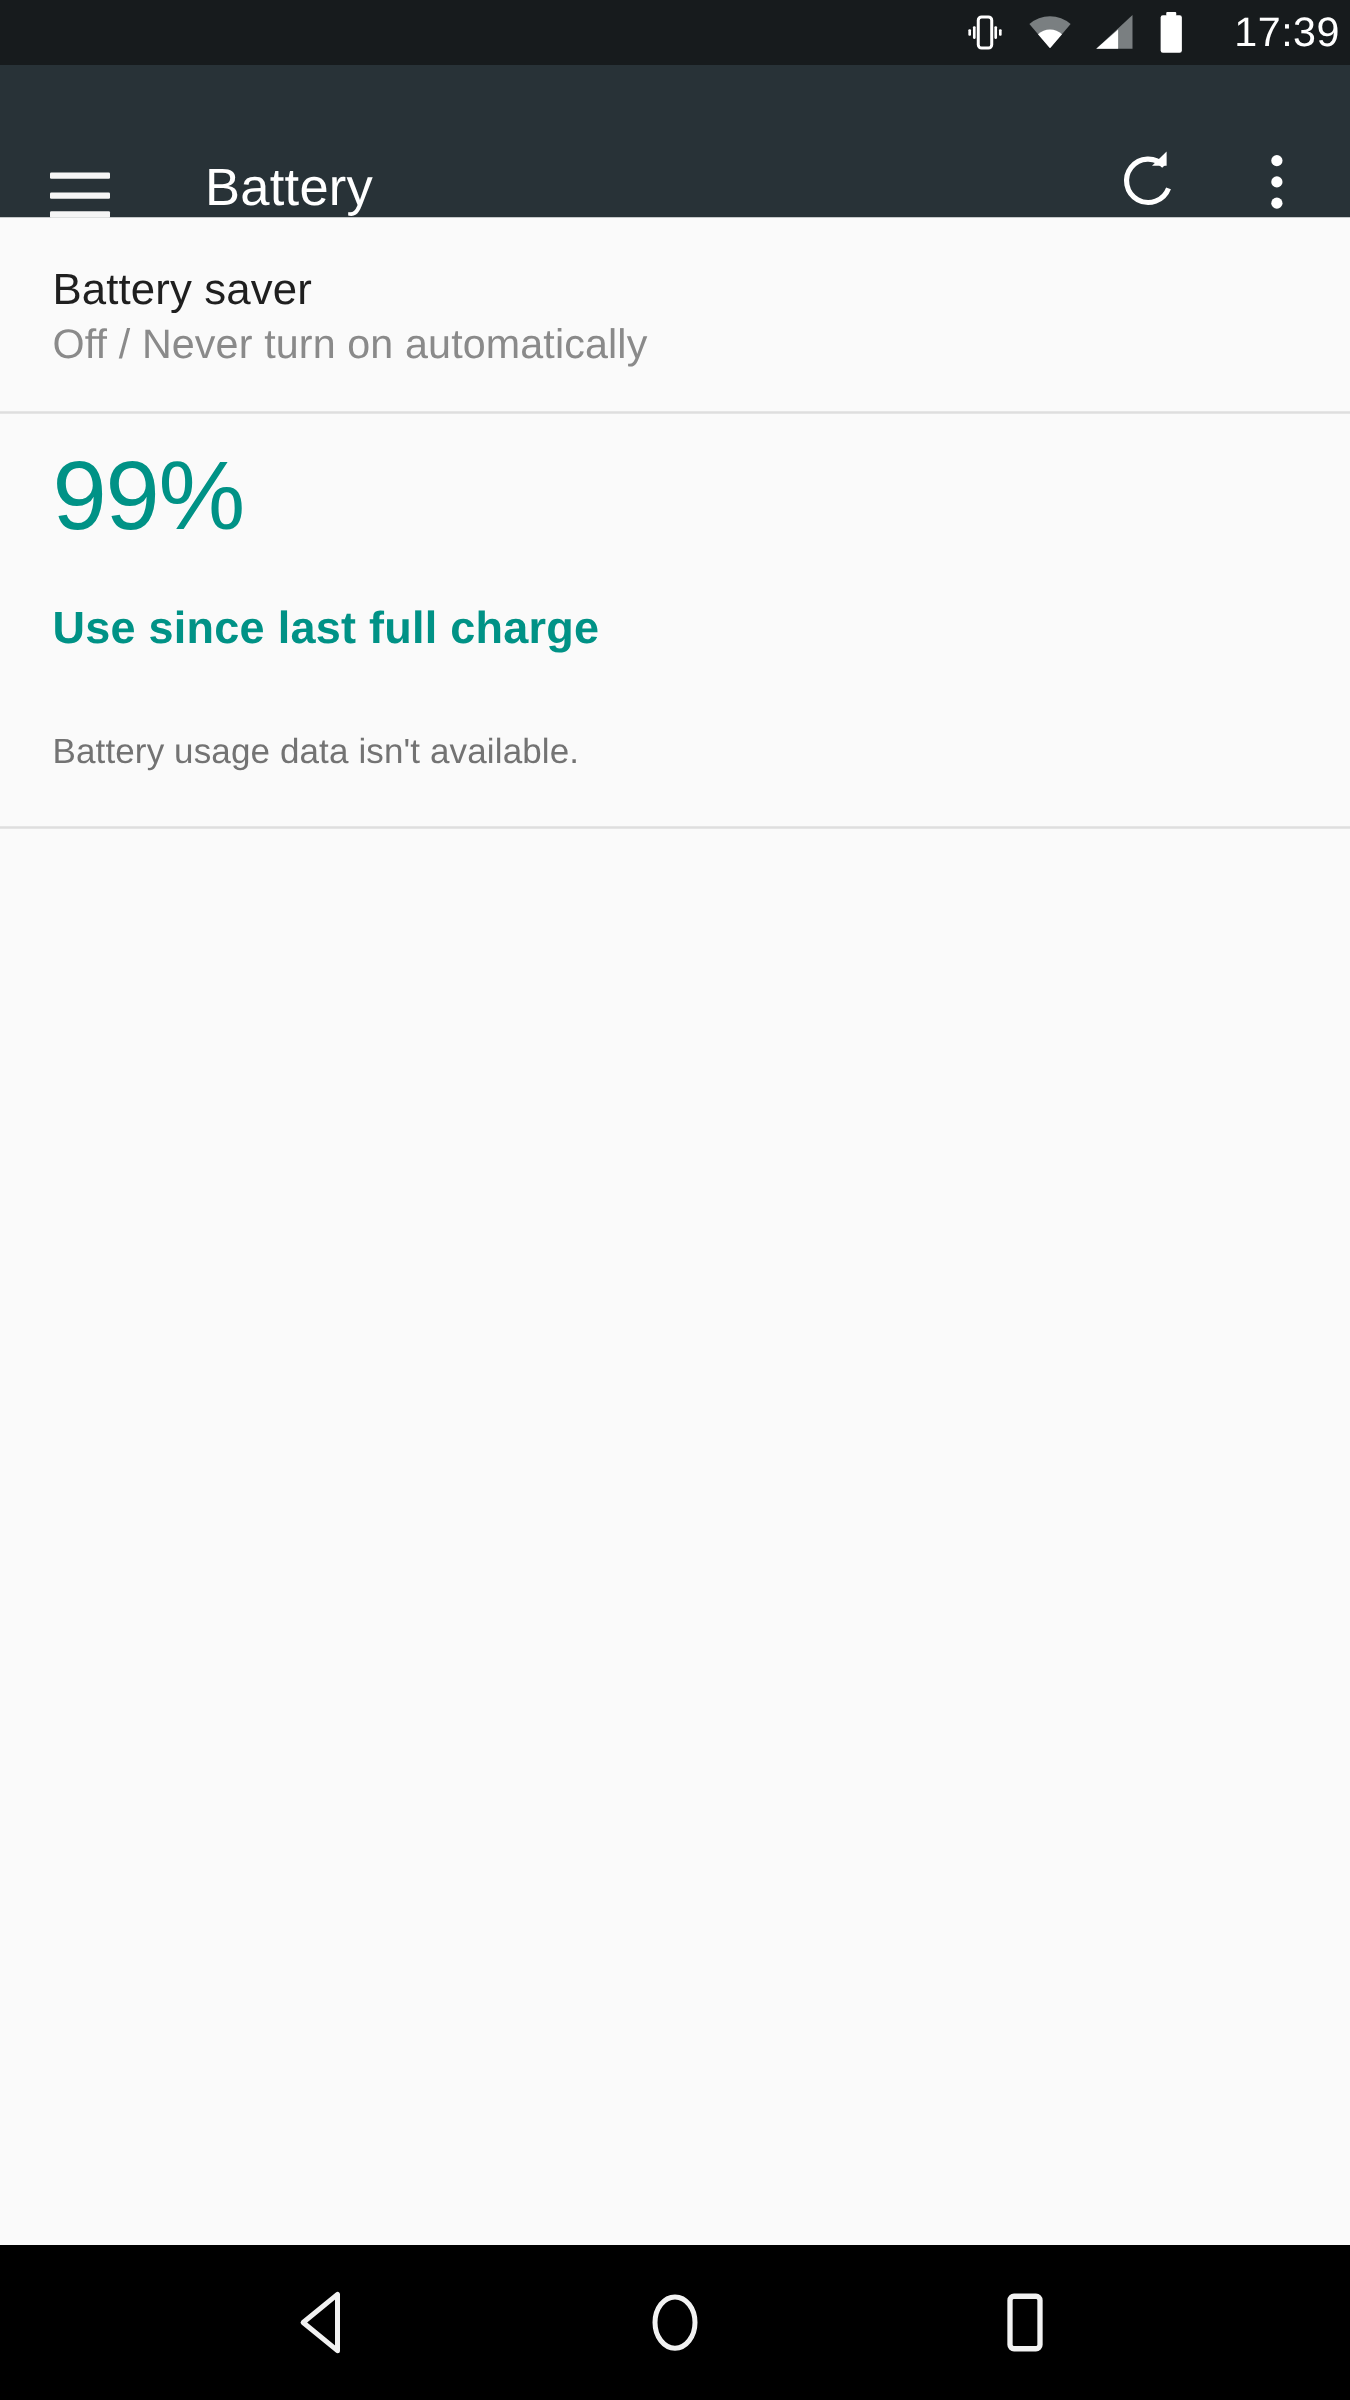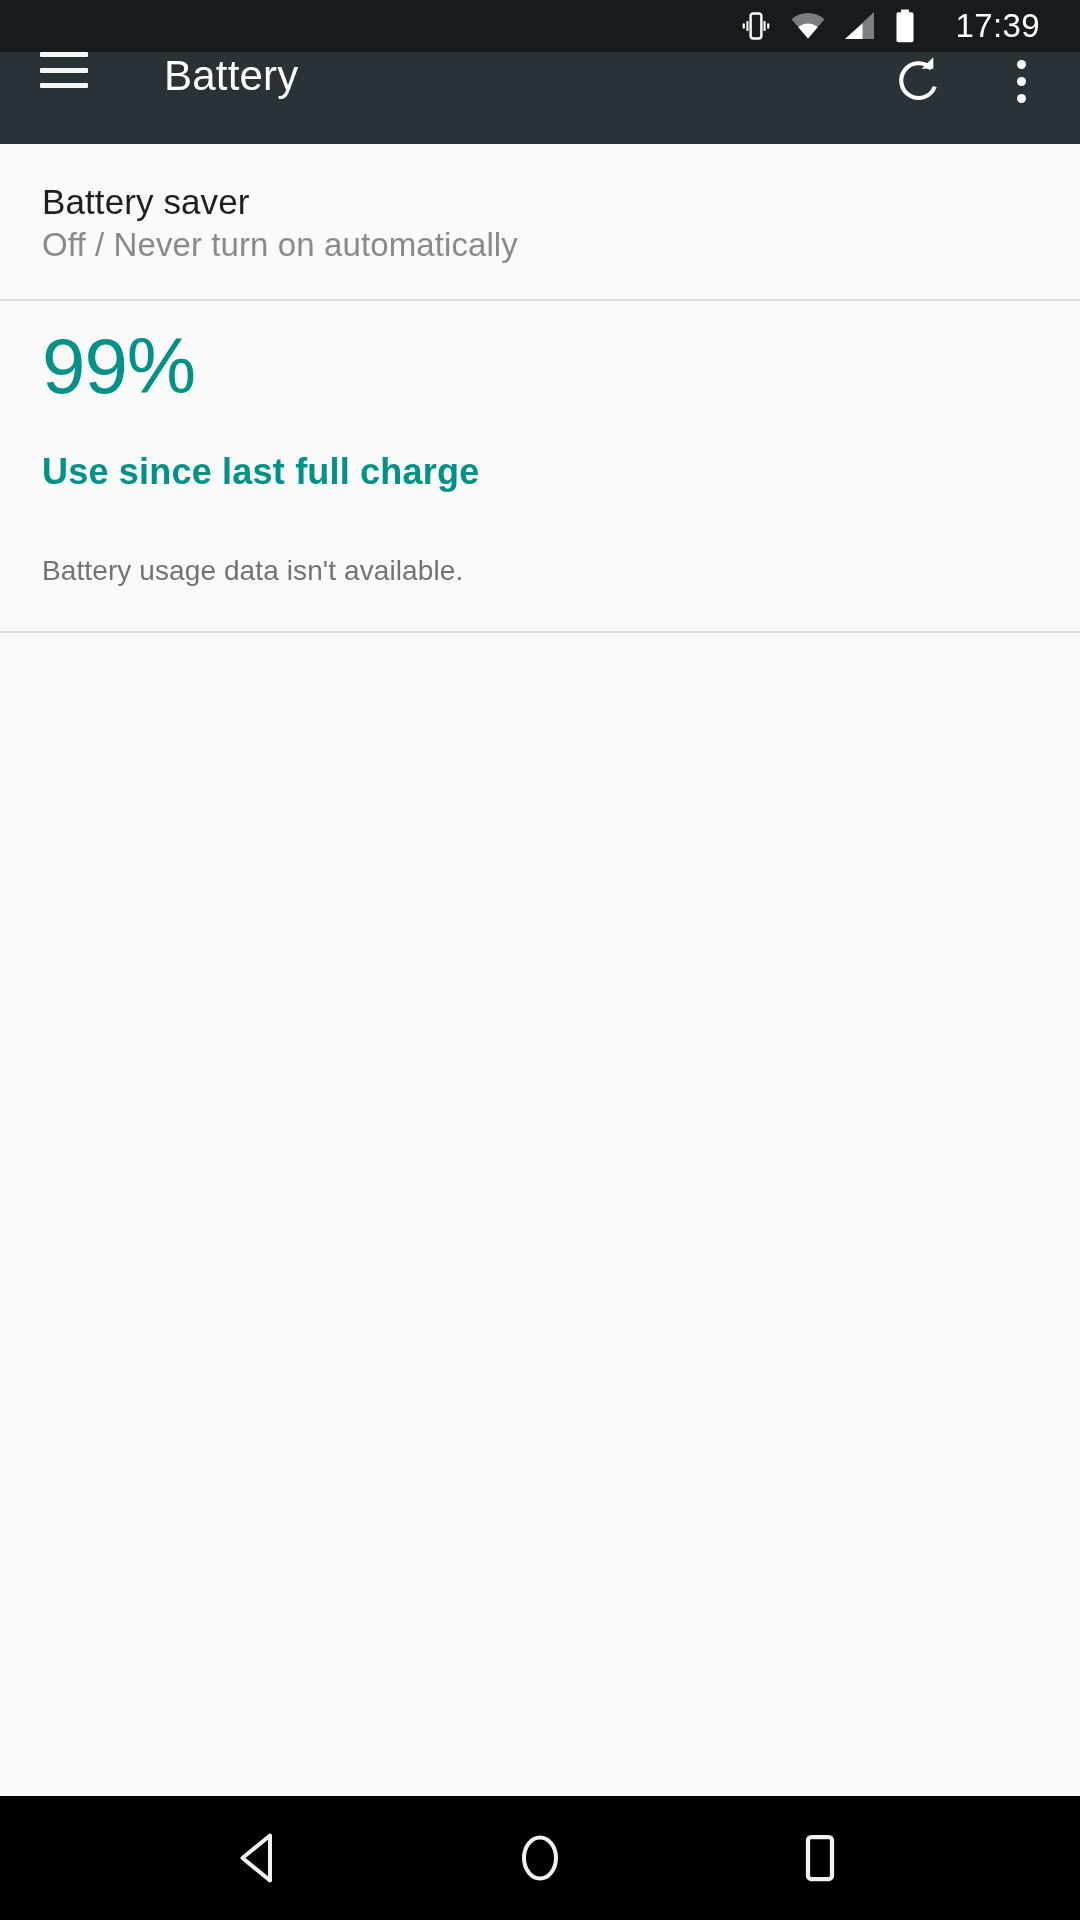--- a/index.html
+++ b/index.html
@@ -15,40 +15,40 @@
     background:#fafafa;
     display:flex; flex-direction:column;
   }
 
   
   .status-bar {
     height:52px;
     background:#171b1d;
     display:flex; align-items:center;
     justify-content:flex-end;
-    padding-right:40px;
+    padding-right:8px;
     flex:0 0 auto;
   }
   .status-icons { display:flex; align-items:center; gap:17px; }
   .sb-icon { display:flex; align-items:center; justify-content:center; }
   .status-time {
     color:#ffffff;
     font-size:33px;
     font-weight:400;
     letter-spacing:0.4px;
     margin-left:22px;
     line-height:1;
     padding-bottom:2px;
   }
 
   
   .app-bar {
-    height:92px;
+    height:122px;
     background:#283237;
-    display:flex; align-items:flex-start;
+    display:flex; align-items:flex-end;
     padding:0 30px 0 40px;
     flex:0 0 auto;
   }
   .hamburger {
     width:48px; height:36px;
     display:flex; flex-direction:column; justify-content:space-between;
     cursor:pointer;
     flex:0 0 auto;
   }
   .hamburger span { display:block; height:5px; background:#f5f5f5; border-radius:1px; width:100%; }

